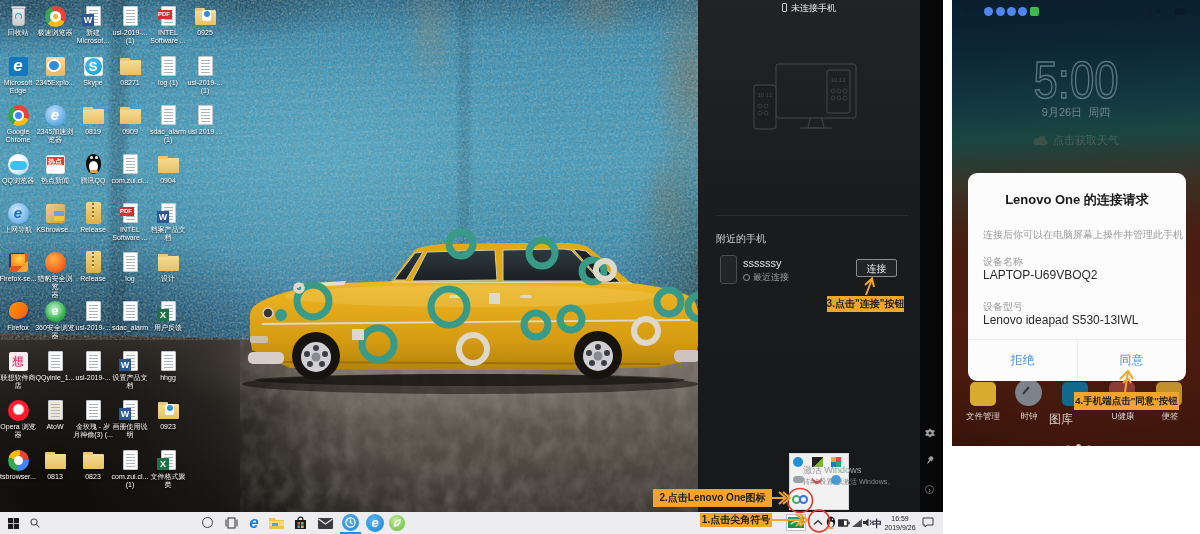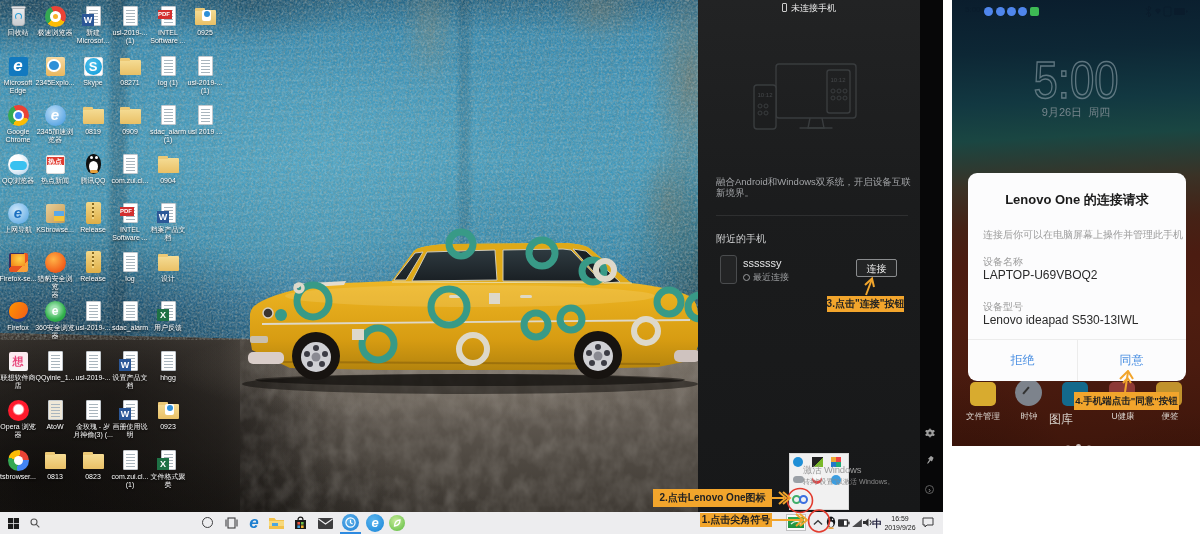--- a/index.html
+++ b/index.html
@@ -540,21 +540,20 @@
       <circle cx="83" cy="38" r="2" stroke-width="1"></circle>
         <circle cx="89" cy="38" r="2" stroke-width="1"></circle>
         <circle cx="95" cy="38" r="2" stroke-width="1"></circle>
       <rect x="4" y="25" width="22" height="44" rx="3" fill="#1d1e1f"></rect>
       <text x="15" y="37" font-size="6" fill="#45484a" stroke="none" text-anchor="middle" font-family="Liberation Sans">10:12</text>
       <circle cx="10" cy="46" r="2" stroke-width="1"></circle>
         <circle cx="16" cy="46" r="2" stroke-width="1"></circle>
       <circle cx="10" cy="53" r="2" stroke-width="1"></circle>
         <circle cx="16" cy="53" r="2" stroke-width="1"></circle>
     </svg>
-    <div style="position:absolute;left:18px;top:177px;width:196px;font-size:9.5px;line-height:10.5px;color:#a2a4a7">融合Android和Windows双系统，开启设备互联新境界。</div>
     <div style="position:absolute;left:18px;top:215px;width:192px;height:1px;background:#2e2f30"></div>
     <div style="position:absolute;left:18px;top:232px;font-size:10px;color:#cfd0d1">附近的手机</div>
     <div style="position:absolute;left:22px;top:255px;width:17px;height:29px;border:1px solid #4a4c4e;border-radius:3px;background:#232425"></div>
     <div style="position:absolute;left:45px;top:257px;font-size:11px;color:#e4e5e6">ssssssy</div>
     <div style="position:absolute;left:45px;top:271px;font-size:9px;color:#9a9c9e"><span style="display:inline-block;width:7px;height:7px;border:1px solid #9a9c9e;border-radius:50%;vertical-align:-1px;margin-right:3px"></span>最近连接</div>
     <div style="position:absolute;left:158px;top:259px;width:41px;height:18px;border:1px solid #8a8c8e;border-radius:2px;background:#232425;color:#eee;font-size:10px;text-align:center;line-height:17px">连接</div>
   </div>
   <div id="pstrip"></div>
   <div id="taskbar">
     <svg style="position:absolute;left:8px;top:6px" width="11" height="11" viewBox="0 0 12 12">
@@ -693,20 +692,25 @@
   <span style="position:absolute;left:78px;top:7px;width:9px;height:9px;border-radius:2px;background:#3dba54"></span>
   <svg style="position:absolute;left:192px;top:6px" width="44" height="11" viewBox="0 0 44 11" fill="#0a1c2c">
       <path d="M2 2 l5 7 M7 2 l-5 7 M4.5 0 v11 l2.5-2 M4.5 11 V0 l2.5 2" stroke="#0a1c2c" stroke-width="1" fill="none"></path>
       <path d="M11 4 q3-3 6 0 l-3 4 z"></path>
       <rect x="20" y="1" width="7" height="9" rx="1.5" fill="none" stroke="#0a1c2c"></rect>
       <rect x="30" y="2" width="11" height="7" rx="1"></rect>
       <path d="M42 4 l2 1.5 -2 1.5 z"></path>
     </svg>
   <div style="position:absolute;left:0;top:50px;width:248px;text-align:center;font-size:52px;letter-spacing:0;color:rgba(0,0,0,0);-webkit-text-stroke:1.5px rgba(132,152,160,.68);transform:scaleX(.84)">5:00</div>
   <div style="position:absolute;left:0;top:105px;width:248px;text-align:center;font-size:11px;color:#76858c">9月26日&nbsp; 周四</div>
+  <div style="position:absolute;left:0;top:133px;width:248px;text-align:center;font-size:11px;color:#4a6056">
+    <svg width="15" height="11" viewBox="0 0 15 11" style="vertical-align:-2px;margin-right:5px">
+        <path d="M4 10 a3.5 3.5 0 1 1 1-6.8 A4 4 0 0 1 12.6 5 a2.8 2.8 0 0 1-.6 5.5 z" fill="#3c5249"></path>
+        <path d="M2 10 L12 1" stroke="#3c5249" stroke-width="1.2"></path>
+      </svg>点击获取天气</div>
   <div style="position:absolute;left:18px;top:382px;width:220px;height:35px">
     <span style="position:absolute;left:0px;top:0px;width:26px;height:24px;border-radius:5px;background:#d8ab2f"></span>
     <span style="position:absolute;left:45px;top:-3px;width:27px;height:27px;border-radius:50%;background:#7d838c"></span>
     <span style="position:absolute;left:55px;top:4px;width:2px;height:9px;background:#333;transform:rotate(40deg)"></span>
     <span style="position:absolute;left:92px;top:0px;width:26px;height:24px;border-radius:5px;background:#13698c"></span>
     <span style="position:absolute;left:139px;top:0px;width:26px;height:24px;border-radius:5px;background:#8c3a36"></span>
     <span style="position:absolute;left:186px;top:0px;width:26px;height:24px;border-radius:5px;background:#c1922c"></span>
     <div style="position:absolute;left:-14px;top:29px;width:54px;text-align:center;font-size:8.5px;color:#d8d2cc">文件管理</div>
     <div style="position:absolute;left:32px;top:29px;width:54px;text-align:center;font-size:8.5px;color:#d8d2cc">时钟</div>
     <div style="position:absolute;left:79px;top:29px;width:54px;text-align:left;font-size:12px;color:#d8d2cc">图库</div>

